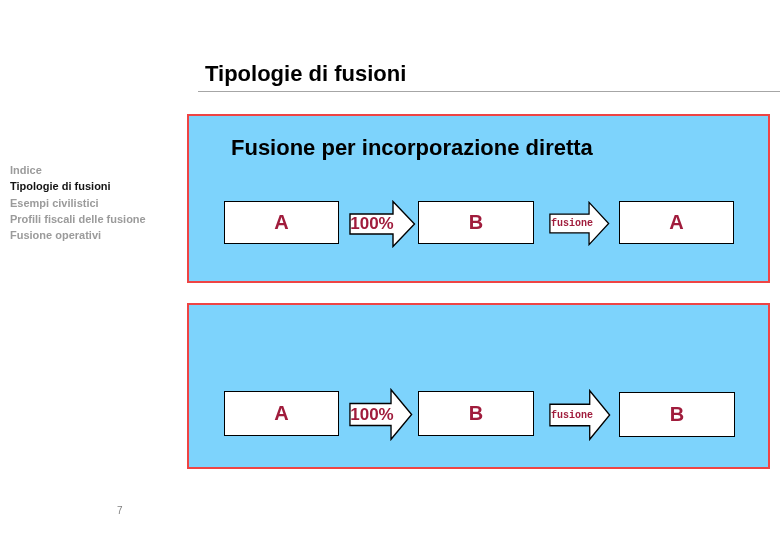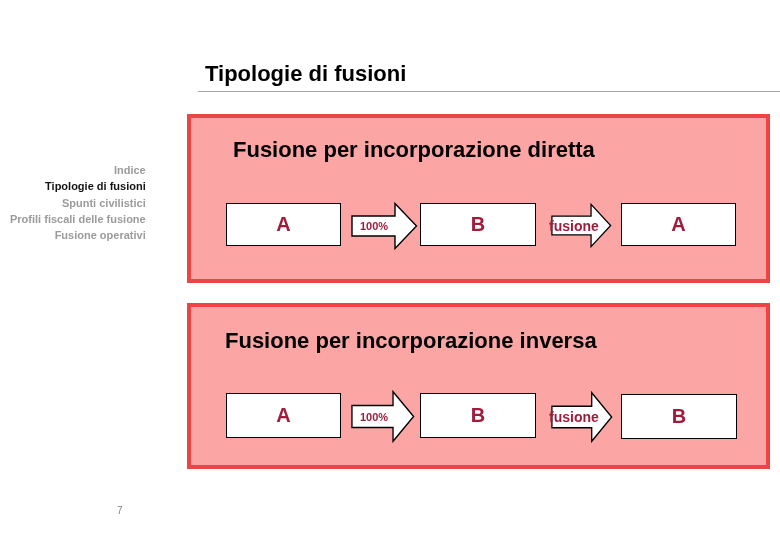--- a/index.html
+++ b/index.html
@@ -11,26 +11,26 @@
     position:absolute; left:205px; top:61px; margin:0;
     font-size:22px; font-weight:bold; color:#000; white-space:nowrap;
   }
   .title-rule {
     position:absolute; left:198px; top:91px; width:582px; height:1px;
     background:#a6a6a6;
   }
   .sidebar { position:absolute; left:10px; top:162px; }
   .sidebar-item {
     font-size:11px; font-weight:bold; color:#9b9b9b;
-    line-height:16.3px; white-space:nowrap;text-align:right;
+    line-height:16.3px; white-space:nowrap;
   }
   .sidebar-item.active { color:#141414; }
   .panel {
-    position:absolute; left:187px; width:583px; background:#fca5a5;
-    border:4px solid #ef4444; box-sizing:border-box;
+    position:absolute; left:187px; width:583px; background:#7dd3fc;
+    border:2px solid #ef4444; box-sizing:border-box;
   }
   .panel-1 { top:114px; height:169px; }
   .panel-2 { top:303px; height:166px; }
   .panel-heading {
     position:absolute; margin:0; font-size:22px; font-weight:bold;
     color:#000; white-space:nowrap;
   }
   .panel-1 .panel-heading { left:42px; top:19px; }
   .panel-2 .panel-heading { left:34px; top:21px; }
   .node {
@@ -38,22 +38,22 @@
     display:flex; align-items:center; justify-content:center;
     font-weight:bold; font-size:20px; color:#a01c3c; box-sizing:border-box;
   }
   .arrow { position:absolute; }
   .arrow svg { display:block; width:100%; height:100%; }
   .arrow-label {
     position:absolute; left:-3px; top:0; width:52px; height:100%;
     display:flex; align-items:center; justify-content:center;
     font-weight:bold; color:#a01c3c; white-space:nowrap;
   }
-  .arrow-label.pct { font-size:11px; }
-  .arrow-label.fus { font-size:14px; }
+  .arrow-label.pct { font-size:17px; }
+  .arrow-label.fus { font-size:10px;font-family:Liberation Mono, monospace; }
   
   .p1-a  { left:35px;  top:85px; width:115px; height:43px; }
   .p1-ar1{ left:160px; top:84px; width:67px;  height:48px; }
   .p1-b  { left:229px; top:85px; width:116px; height:43px; }
   .p1-ar2{ left:360px; top:85px; width:61px;  height:45px; }
   .p1-r  { left:430px; top:85px; width:115px; height:43px; }
   
   .p2-a  { left:35px;  top:86px; width:115px; height:45px; }
   .p2-ar1{ left:160px; top:83px; width:64px;  height:53px; }
   .p2-b  { left:229px; top:86px; width:116px; height:45px; }
@@ -68,21 +68,21 @@
 <body>
 
 <div class="slide">
 
   <h1 class="page-title">Tipologie di fusioni</h1>
   <div class="title-rule"></div>
 
   <nav class="sidebar">
     <div class="sidebar-item">Indice</div>
     <div class="sidebar-item active">Tipologie di fusioni</div>
-    <div class="sidebar-item">Spunti civilistici</div>
+    <div class="sidebar-item">Esempi civilistici</div>
     <div class="sidebar-item">Profili fiscali delle fusione</div>
     <div class="sidebar-item">Fusione operativi</div>
   </nav>
 
   <section class="panel panel-1">
     <h2 class="panel-heading">Fusione per incorporazione diretta</h2>
 
     <div class="node p1-a">
       <span>A</span>
     </div>
@@ -104,21 +104,20 @@
       </svg>
       <span class="arrow-label fus">fusione</span>
     </div>
 
     <div class="node p1-r">
       <span>A</span>
     </div>
   </section>
 
   <section class="panel panel-2">
-    <h2 class="panel-heading">Fusione per incorporazione inversa</h2>
 
     <div class="node p2-a">
       <span>A</span>
     </div>
 
     <div class="arrow p2-ar1">
       <svg viewBox="0 0 67 48" preserveAspectRatio="none">
         <polygon points="1,14 44,14 44,1.5 65.5,24 44,46.5 44,34 1,34" fill="#ffffff" stroke="#000000" stroke-width="1.4"></polygon>
       </svg>
       <span class="arrow-label pct">100%</span>

